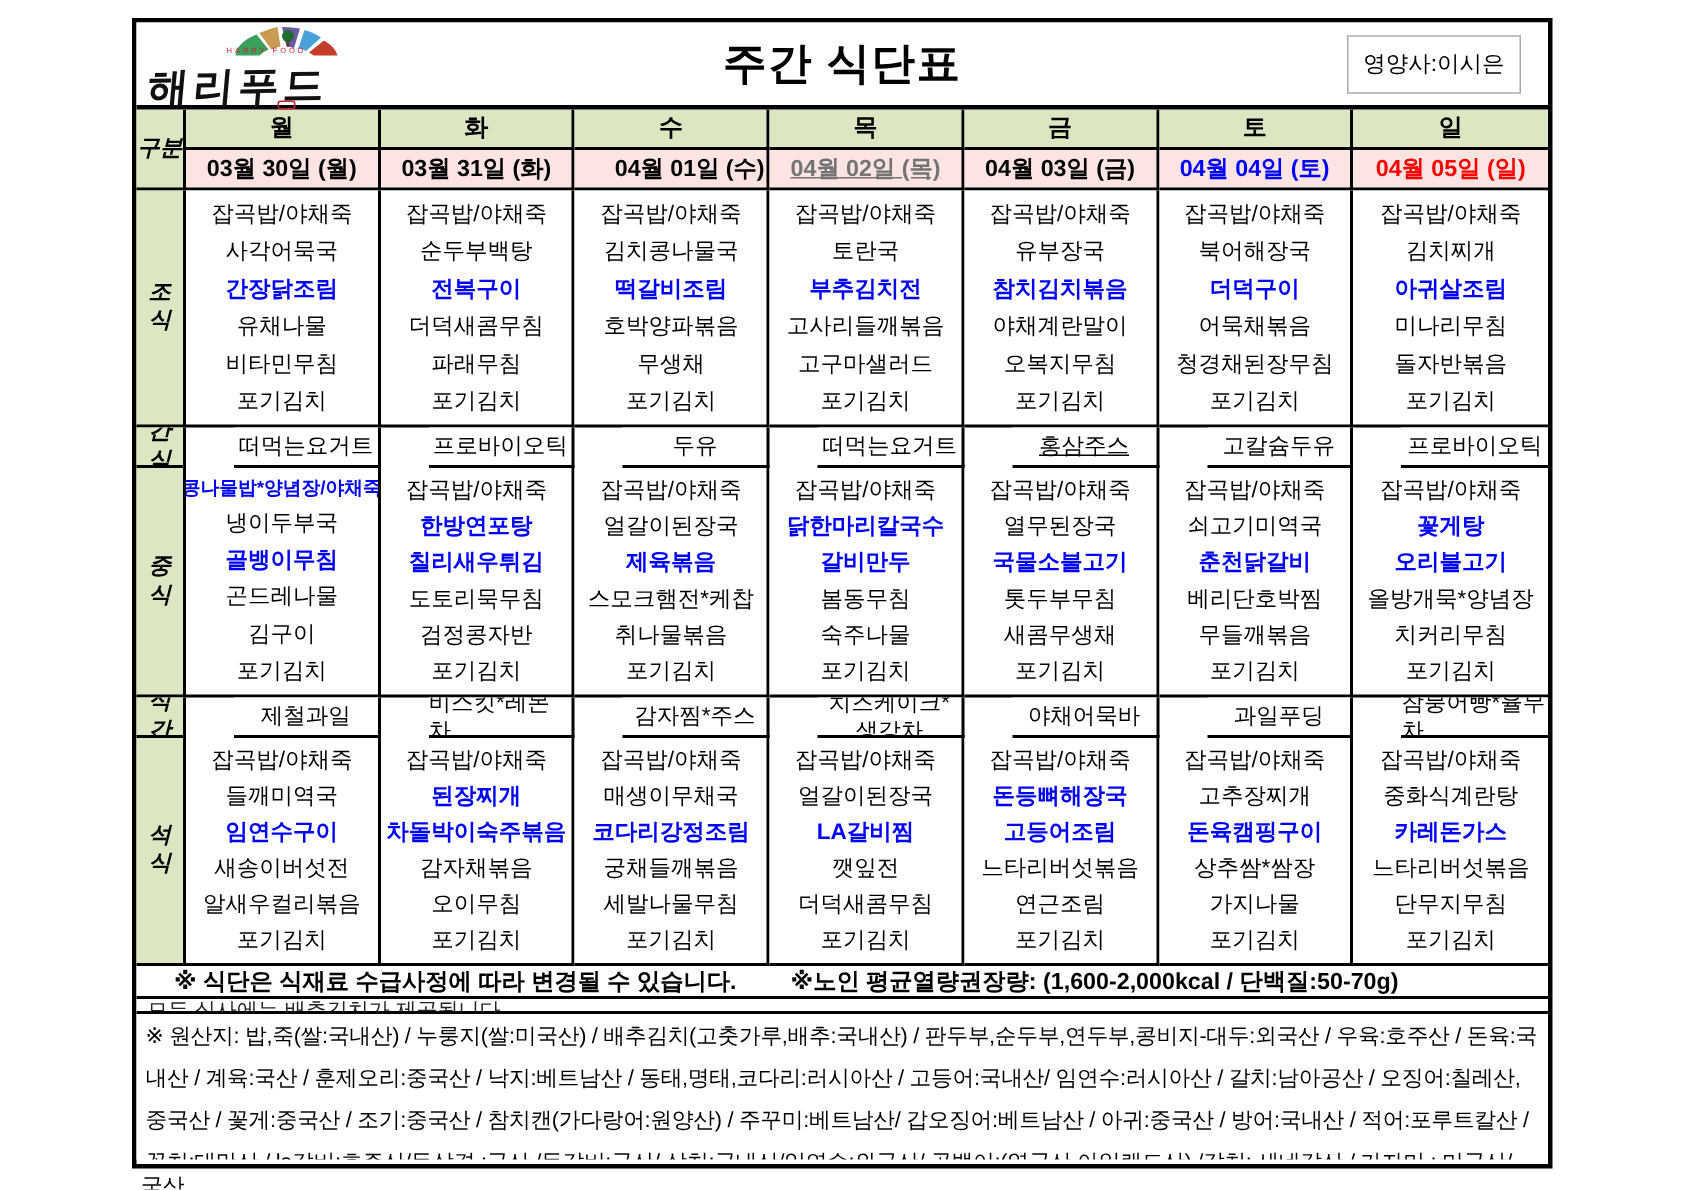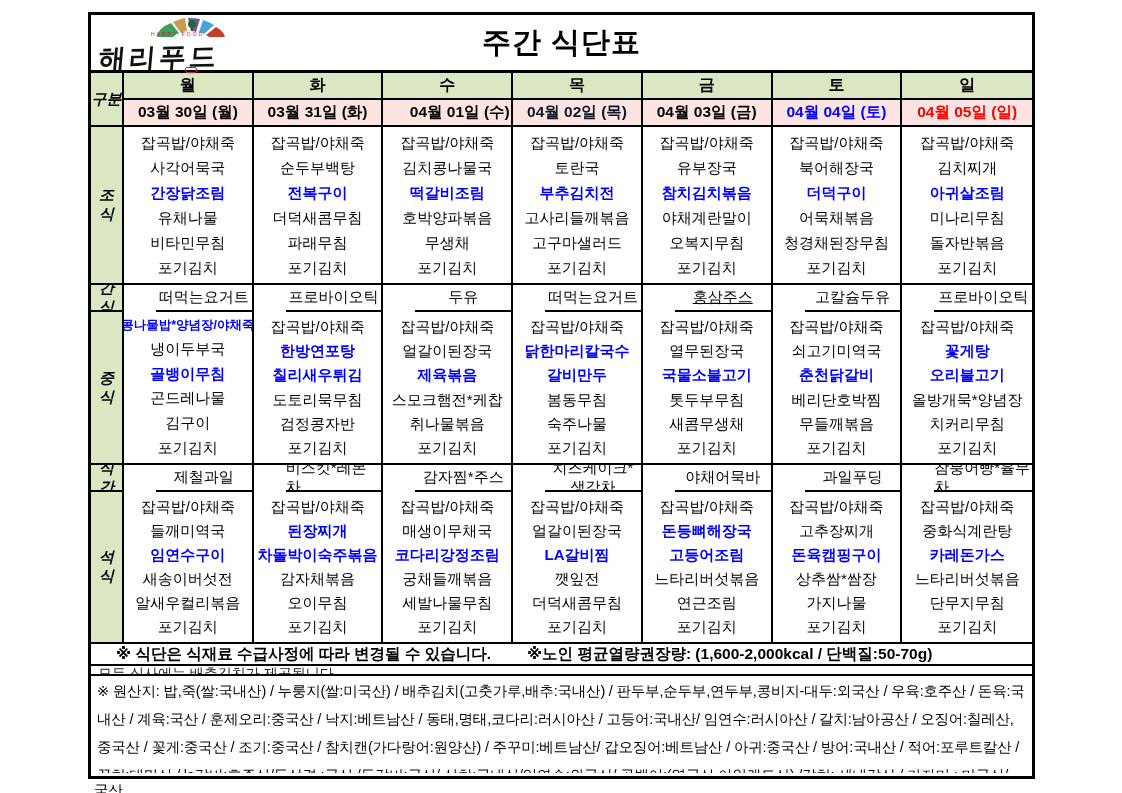--- a/index.html
+++ b/index.html
@@ -64,34 +64,35 @@
           <path d="M25,-10 A34,18 0 0 1 34,0 L18,0 A16,9 0 0 0 15,-2 Z" fill="#c43d2a"></path>
           <circle cx="1" cy="-13" r="4" fill="#1e6b2f"></circle>
           <rect x="0.2" y="-10" width="1.6" height="4" fill="#5b3a1e"></rect>
         </g>
       </svg>
       <span class="brandsub">HARRY FOOD</span>
       <span class="brandtext">해리푸드</span>
       <span class="brandmark"></span>
     </div>
     <div class="pagetitle">주간 식단표</div>
+    <div class="nutri">영양사:이시은</div>
   </div>
   <div class="grid" id="grid">
       <div class="cell label-green" style="grid-area: 1 / 1 / 3;">구분</div>
       <div class="cell day" style="grid-area: 1 / 2;">월</div>
       <div class="cell day" style="grid-area: 1 / 3;">화</div>
       <div class="cell day" style="grid-area: 1 / 4;">수</div>
       <div class="cell day" style="grid-area: 1 / 5;">목</div>
       <div class="cell day" style="grid-area: 1 / 6;">금</div>
       <div class="cell day" style="grid-area: 1 / 7;">토</div>
       <div class="cell day lastcol" style="grid-area: 1 / 8;">일</div>
       <div class="cell date" style="grid-area: 2 / 2; color: rgb(0, 0, 0);">03월 30일 (월)</div>
       <div class="cell date" style="grid-area: 2 / 3; color: rgb(0, 0, 0);">03월 31일 (화)</div>
       <div class="cell date" style="grid-area: 2 / 4; color: rgb(0, 0, 0); padding-left: 25px;">04월 01일 (수)</div>
-      <div class="cell date" style="grid-area: 2 / 5; color: #0f172a;">04월 02일 (목)</div>
+      <div class="cell date" style="grid-area: 2 / 5; color: #737373; text-decoration: underline;">04월 02일 (목)</div>
       <div class="cell date" style="grid-area: 2 / 6; color: rgb(0, 0, 0);">04월 03일 (금)</div>
       <div class="cell date" style="grid-area: 2 / 7; color: rgb(0, 0, 255);">04월 04일 (토)</div>
       <div class="cell date lastcol" style="grid-area: 2 / 8; color: rgb(255, 0, 0);">04월 05일 (일)</div>
       <div class="cell label-green meal-label" style="grid-area: 3 / 1;">조
 식</div>
       <div class="cell menu " style="grid-area: 3 / 2;">
         <div class="mi">잡곡밥/야채죽</div>
         <div class="mi">사각어묵국</div>
         <div class="mi hl">간장닭조림</div>
         <div class="mi">유채나물</div>

